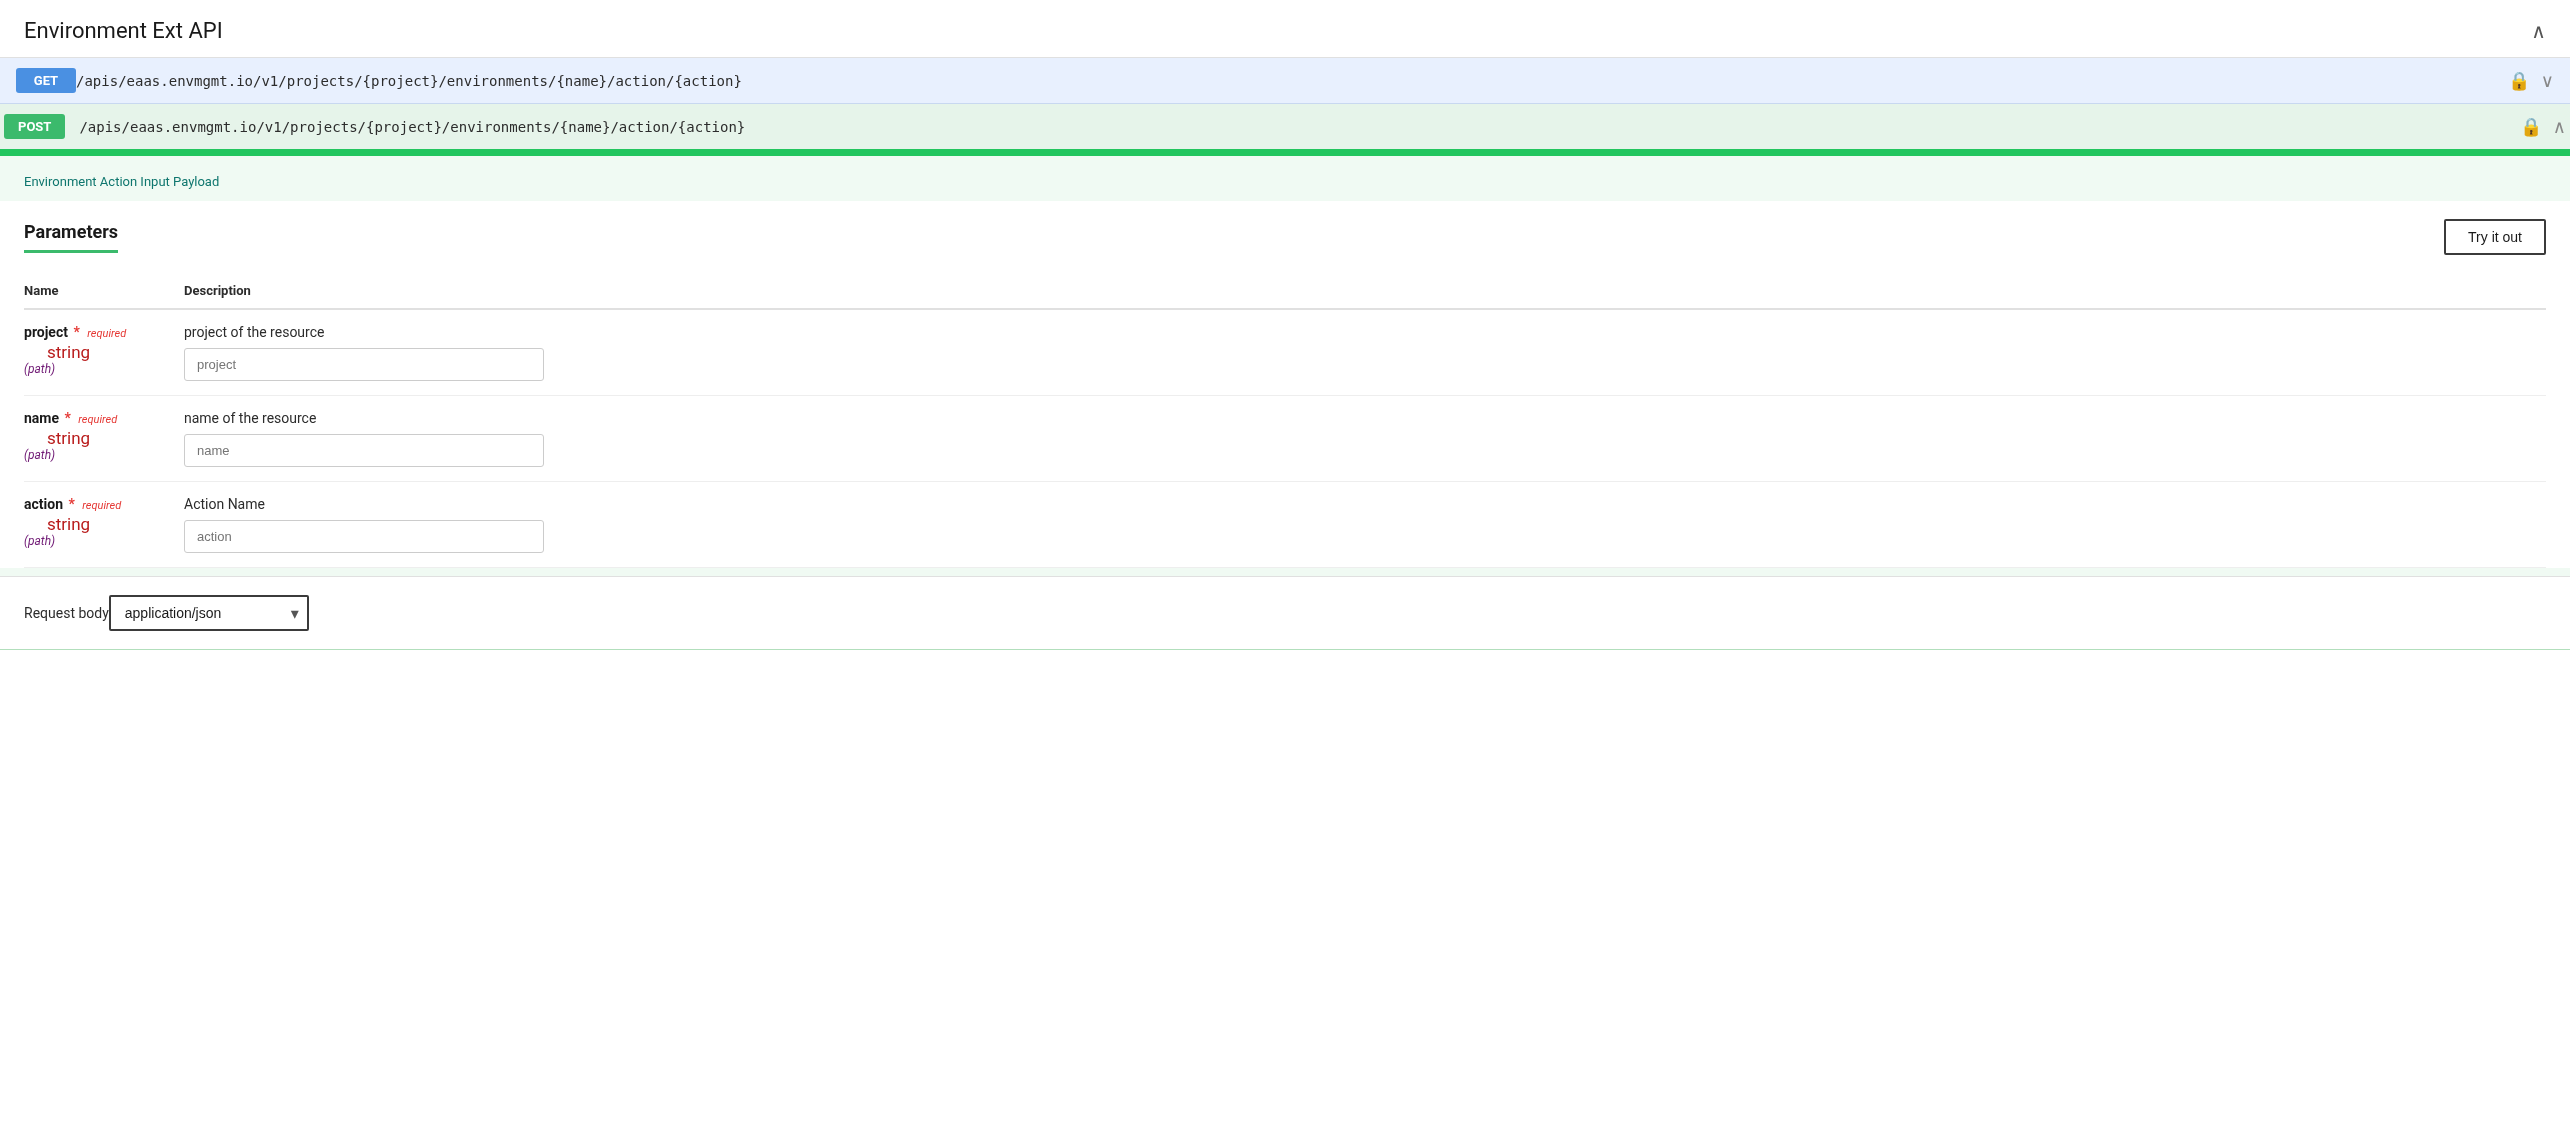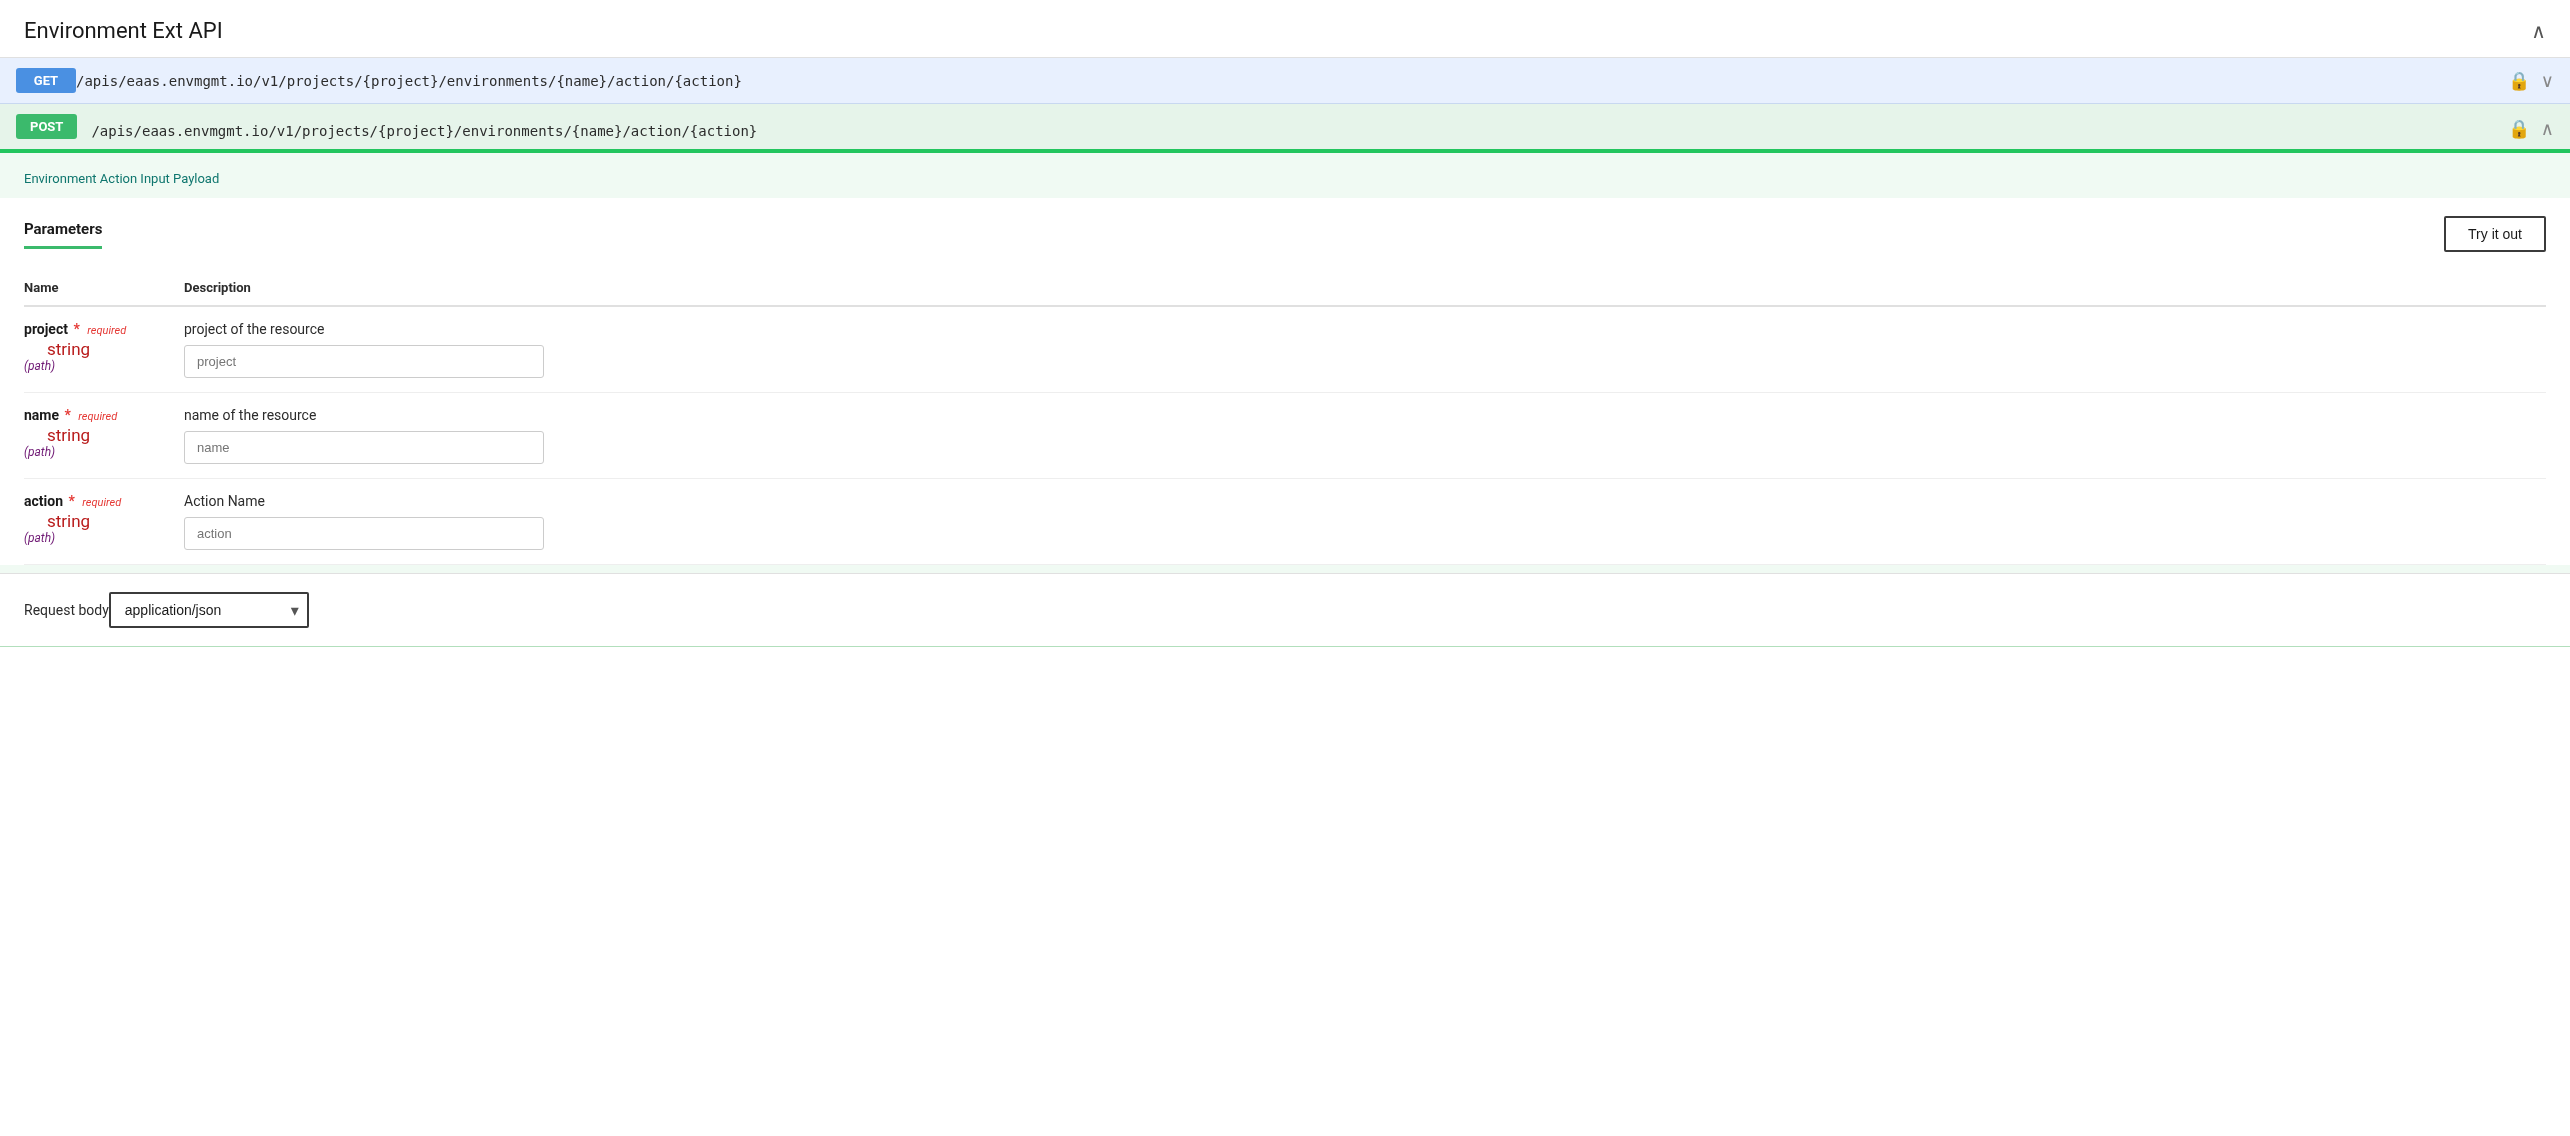--- a/index.html
+++ b/index.html
@@ -60,24 +60,24 @@
       display: flex;
       align-items: center;
       gap: 10px;
       color: #888;
       font-size: 18px;
     }
 
     
     .post-row {
       display: flex;
-      align-items: flex-end;
+      align-items: center;
       background: #e6f4ea;
-      padding: 10px 16px;
-      border-bottom: 4px solid #22c55e;
+      padding: 10px 4px;
+      border-bottom: 7px solid #22c55e;
       gap: 14px;
     }
     .method-badge-post {
       background: #3bba6c;
       color: #fff;
       font-weight: 700;
       font-size: 13px;
       padding: 5px 14px;
       border-radius: 3px;
       min-width: 60px;
@@ -106,21 +106,21 @@
       background: #fff;
       padding: 0 24px;
     }
     .parameters-header {
       display: flex;
       justify-content: space-between;
       align-items: center;
       padding: 18px 0 0 0;
     }
     .parameters-tab {
-      font-size: 15px;
+      font-size: 18px;
       font-weight: 700;
       color: #1a1a1a;
       padding-bottom: 8px;
       border-bottom: 3px solid #3bba6c;
       display: inline-block;
     }
     .try-it-out-btn {
       border: 2px solid #3b3b3b;
       background: #fff;
       color: #1a1a1a;

